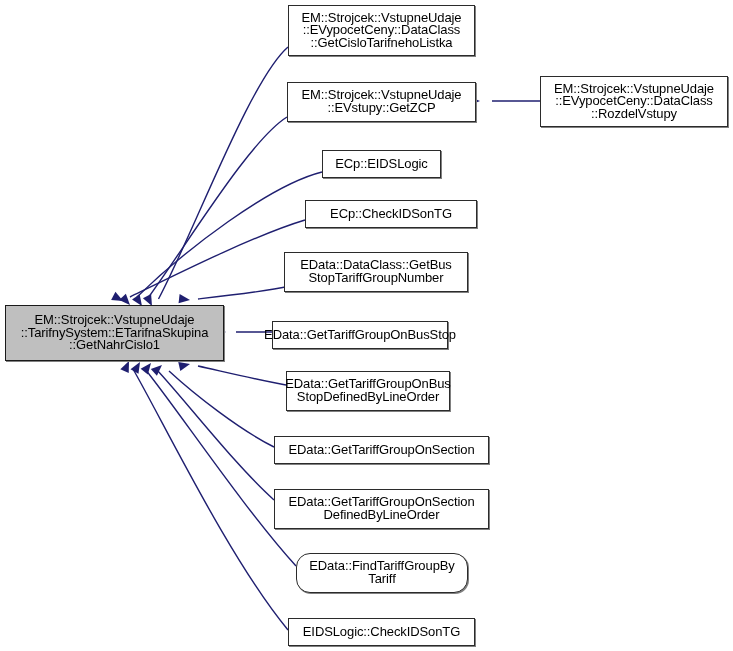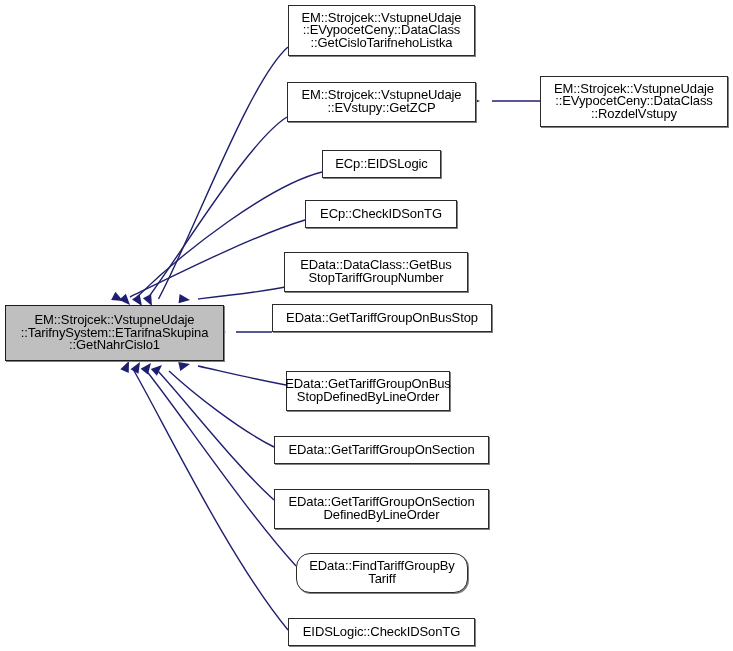--- a/index.html
+++ b/index.html
@@ -103,24 +103,24 @@
   <div class="nodes-layer">
       <div class="node current" style="left: 5px; top: 305px; width: 219px; height: 56px;"><span>EM::Strojcek::VstupneUdaje
 ::TarifnySystem::ETarifnaSkupina
 ::GetNahrCislo1</span></div>
       <div class="node" style="left: 288px; top: 5px; width: 187px; height: 51px;"><span>EM::Strojcek::VstupneUdaje
 ::EVypocetCeny::DataClass
 ::GetCisloTarifnehoListka</span></div>
       <div class="node" style="left: 287px; top: 82px; width: 189px; height: 40px;"><span>EM::Strojcek::VstupneUdaje
 ::EVstupy::GetZCP</span></div>
       <div class="node" style="left: 322px; top: 150px; width: 119px; height: 28px;"><span>ECp::EIDSLogic</span></div>
-      <div class="node" style="left: 305px; top: 200px; width: 152px; height: 28px;"><span>ECp::CheckIDSonTG</span></div>
+      <div class="node" style="left: 305px; top: 200px; width: 172px; height: 28px;"><span>ECp::CheckIDSonTG</span></div>
       <div class="node" style="left: 284px; top: 252px; width: 184px; height: 40px;"><span>EData::DataClass::GetBus
 StopTariffGroupNumber</span></div>
-      <div class="node" style="left: 272px; top: 304px; width: 220px; height: 28px;"><span>EData::GetTariffGroupOnBusStop</span></div>
+      <div class="node" style="left: 272px; top: 321px; width: 176px; height: 28px;"><span>EData::GetTariffGroupOnBusStop</span></div>
       <div class="node" style="left: 286px; top: 371px; width: 164px; height: 40px;"><span>EData::GetTariffGroupOnBus
 StopDefinedByLineOrder</span></div>
       <div class="node" style="left: 274px; top: 436px; width: 215px; height: 28px;"><span>EData::GetTariffGroupOnSection</span></div>
       <div class="node" style="left: 274px; top: 489px; width: 215px; height: 40px;"><span>EData::GetTariffGroupOnSection
 DefinedByLineOrder</span></div>
       <div class="node" style="left: 296px; top: 553px; width: 172px; height: 40px; border-radius: 14px;"><span>EData::FindTariffGroupBy
 Tariff</span></div>
       <div class="node" style="left: 288px; top: 618px; width: 187px; height: 28px;"><span>EIDSLogic::CheckIDSonTG</span></div>
       <div class="node" style="left: 540px; top: 76px; width: 188px; height: 51px;"><span>EM::Strojcek::VstupneUdaje
 ::EVypocetCeny::DataClass

